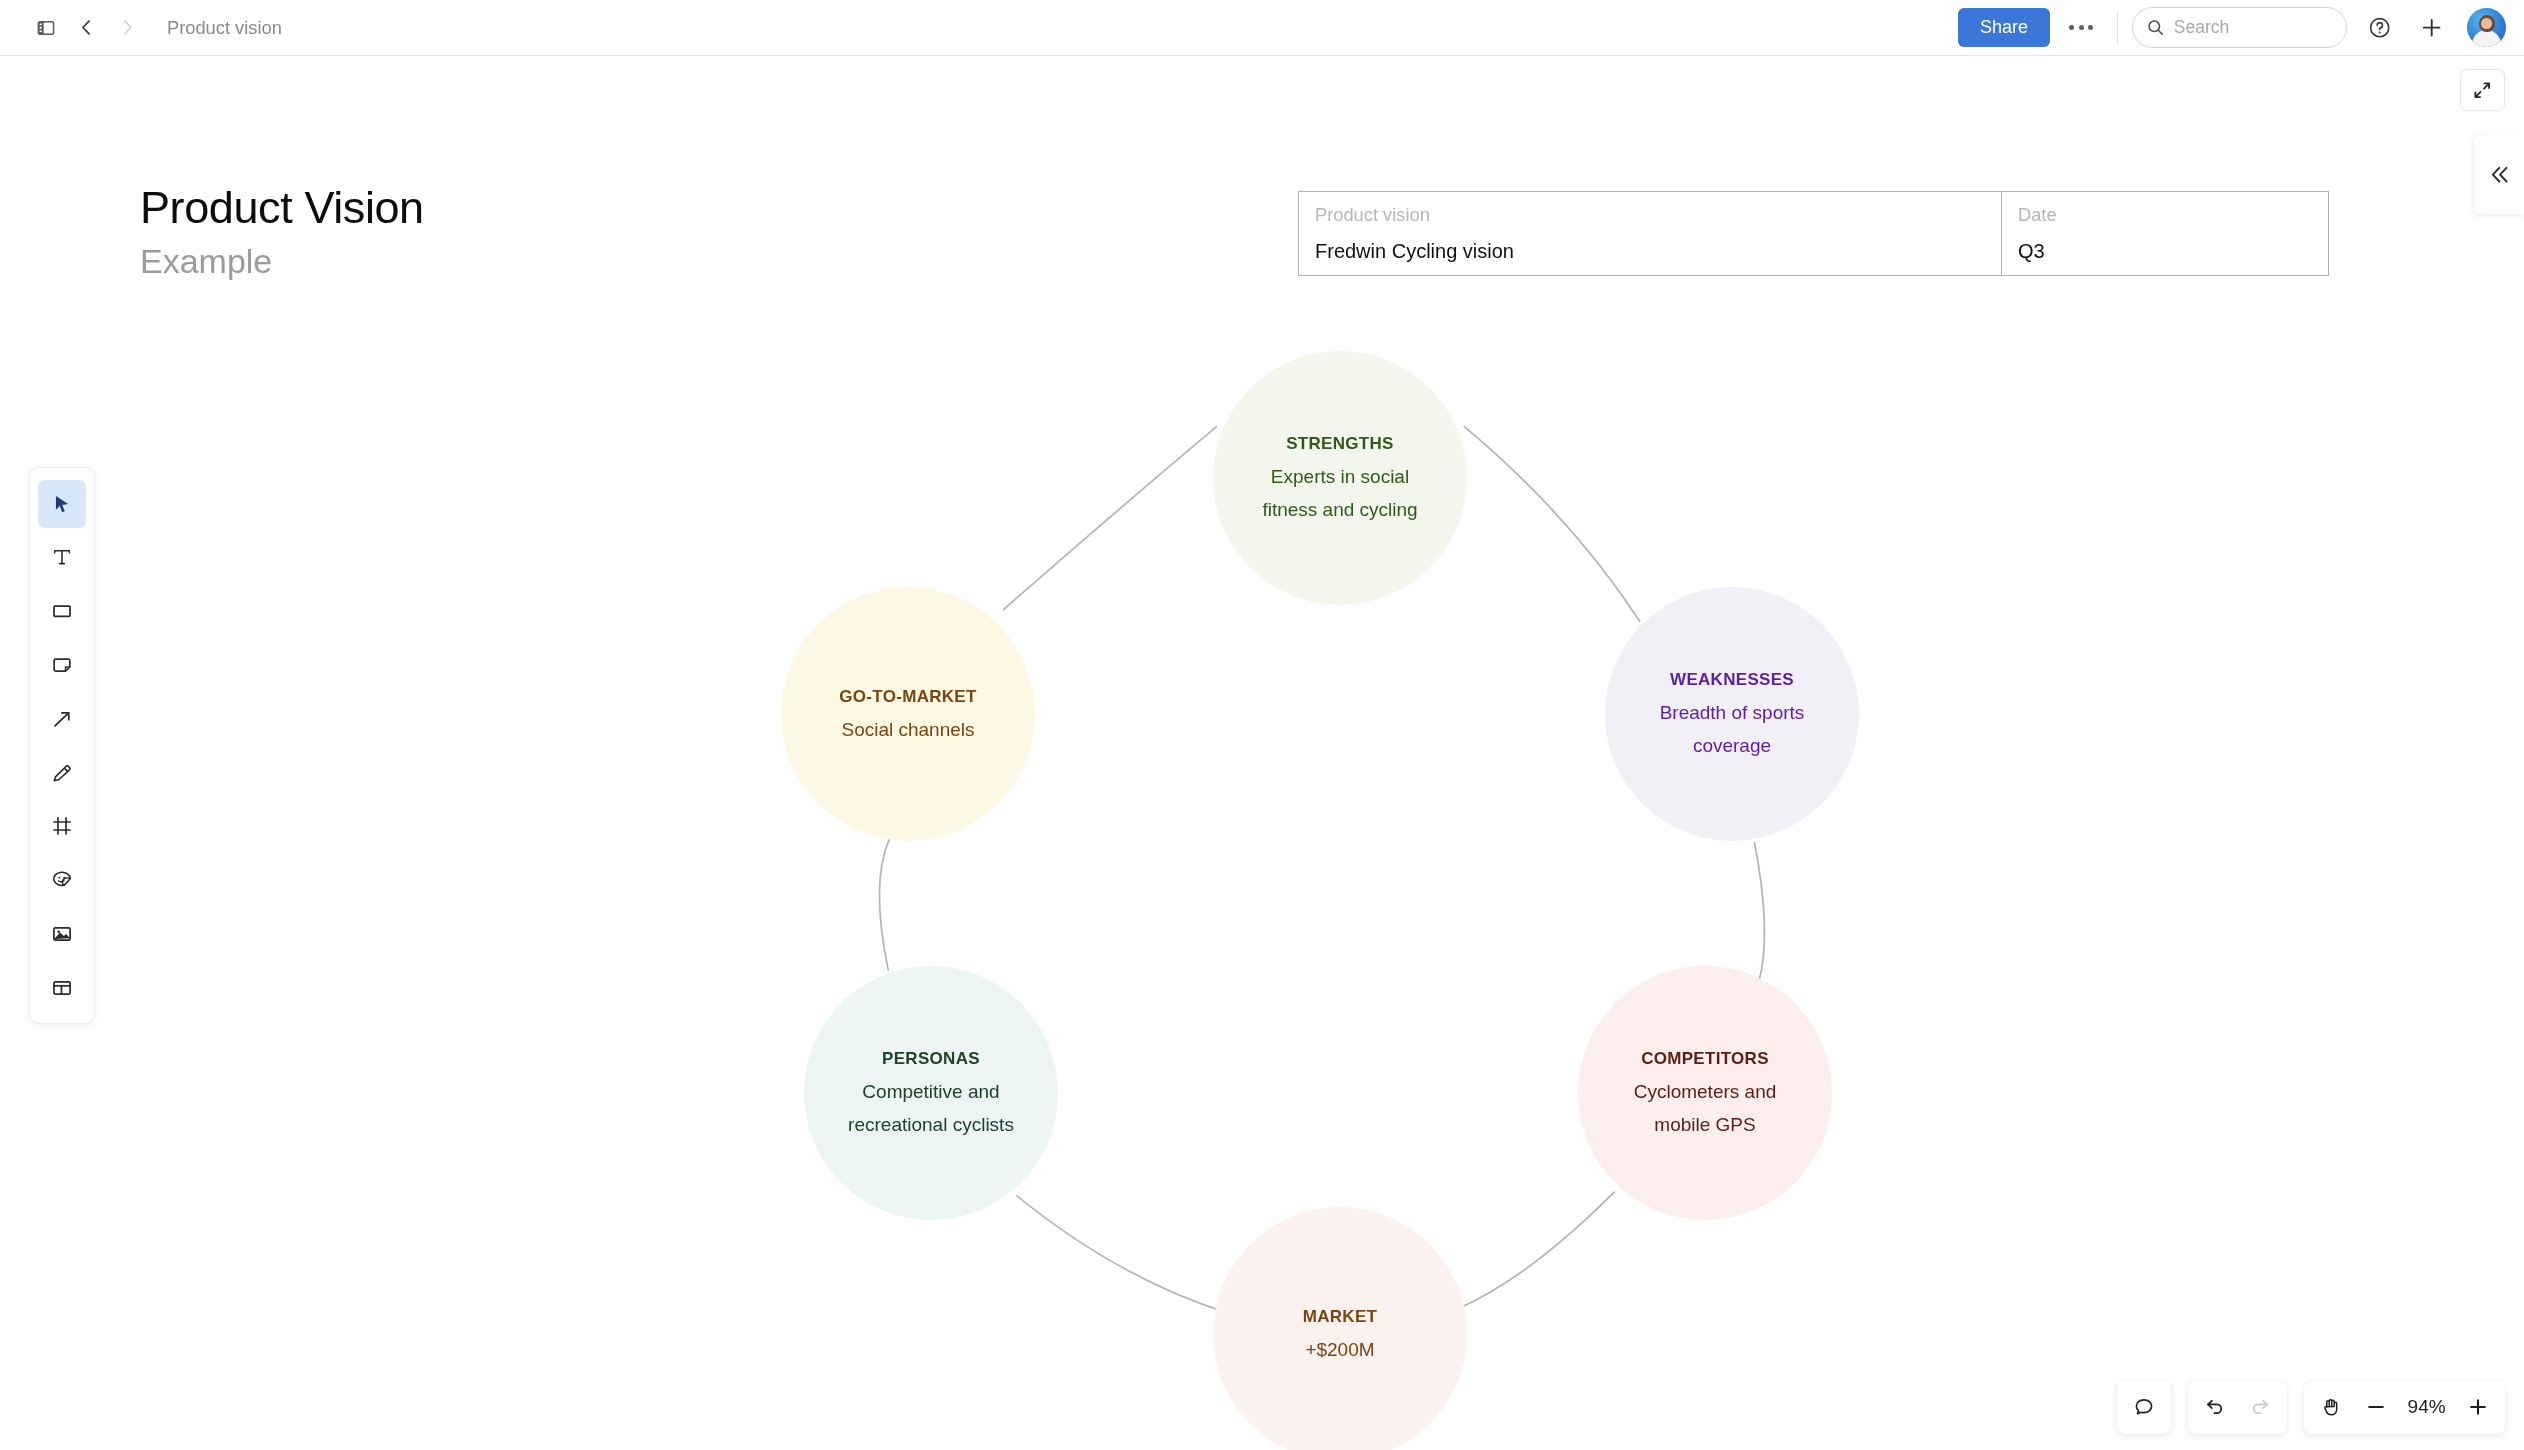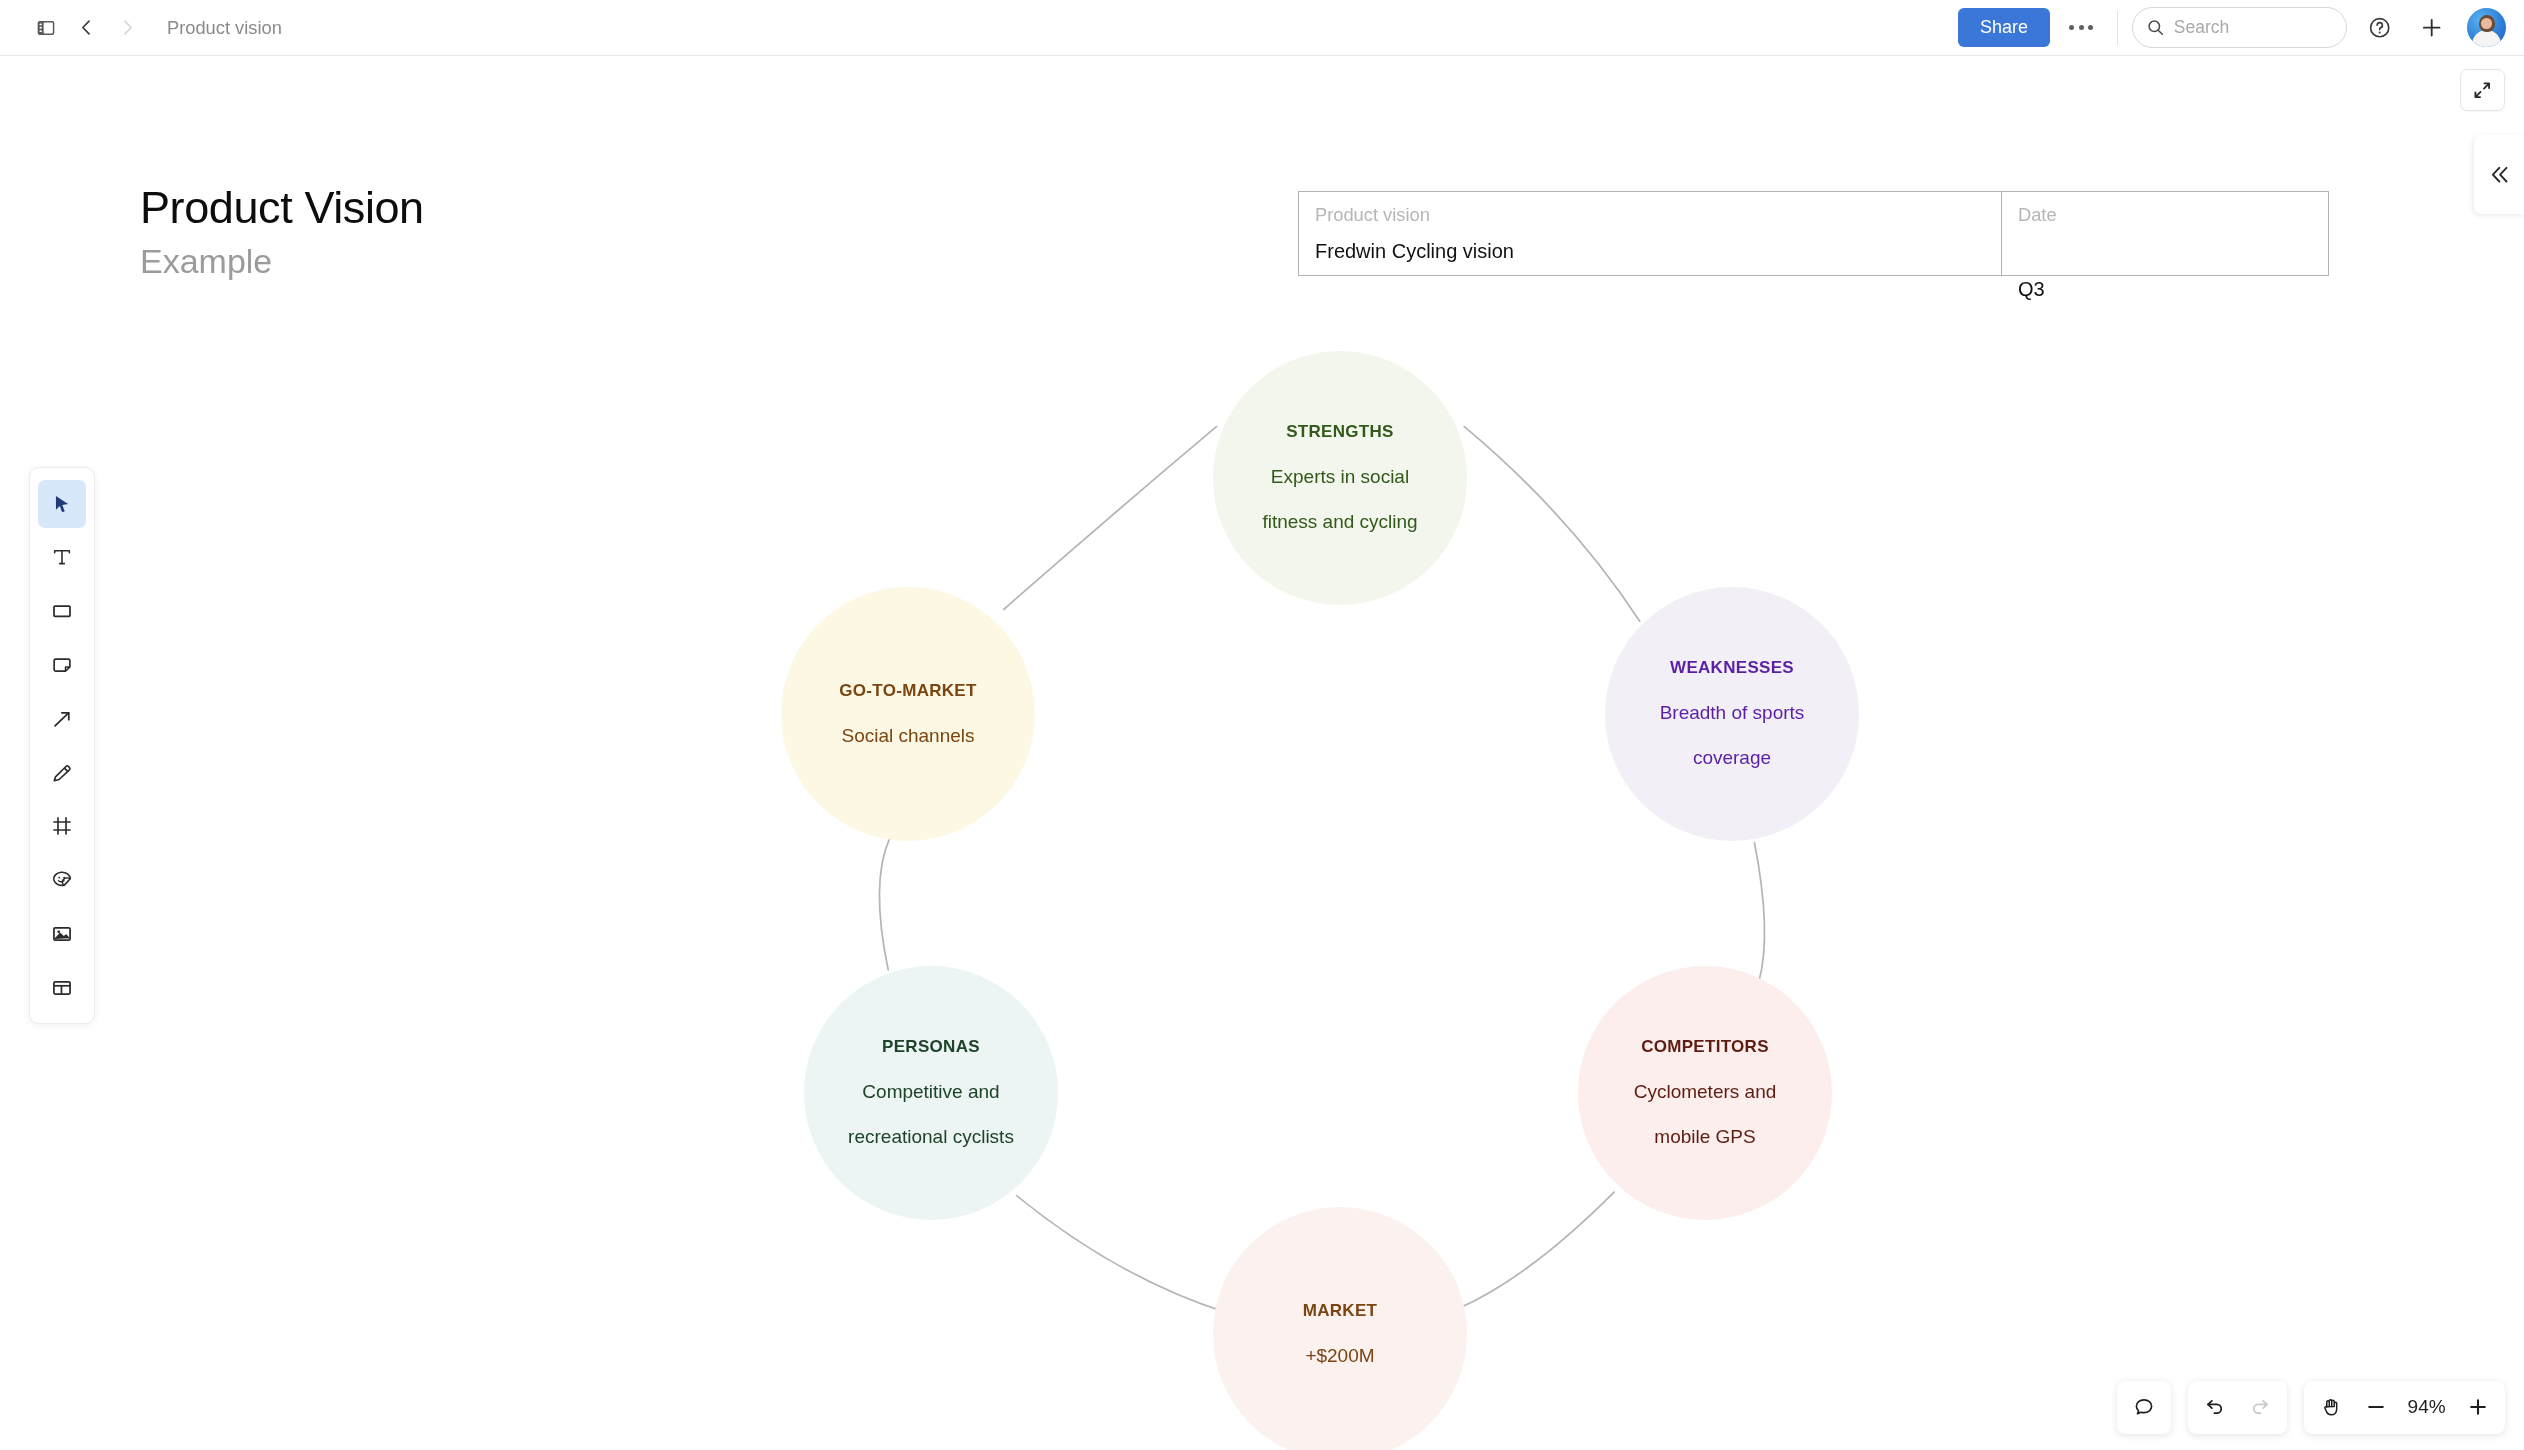--- a/index.html
+++ b/index.html
@@ -194,21 +194,21 @@
     display: flex;
     background: #fff;
   }
   .info-cell {
     padding: 11.7px 16px 0 16px;
     display: flex;
     flex-direction: column;
     justify-content: flex-start;
   }
   .info-cell.main { width: 703px; border-right: 0.7px solid #b3b3b3; }
-  .info-cell.date { flex: 1; gap: 38px; }
+  .info-cell.date { flex: 1; }
   .info-label {
     font-size: 18.3px;
     color: #b6b6b6;
     line-height: 1.25;
   }
   .info-value {
     font-size: 20px;
     color: #111111;
     margin-top: 12px;
     line-height: 1.25;
@@ -261,21 +261,21 @@
   .node .n-title {
     font-weight: bold;
     font-size: 17px;
     letter-spacing: 0.3px;
     line-height: 1.35;
   }
   .node .n-desc {
     font-size: 19px;
     font-weight: 400;
     line-height: 1.35;
-    margin-top: 20px;
+    margin-top: 8px;
   }
 
   
   .bottombar {
     position: absolute;
     right: 20.5px; bottom: 17.5px;
     display: flex;
     align-items: center;
     gap: 17px;
   }

